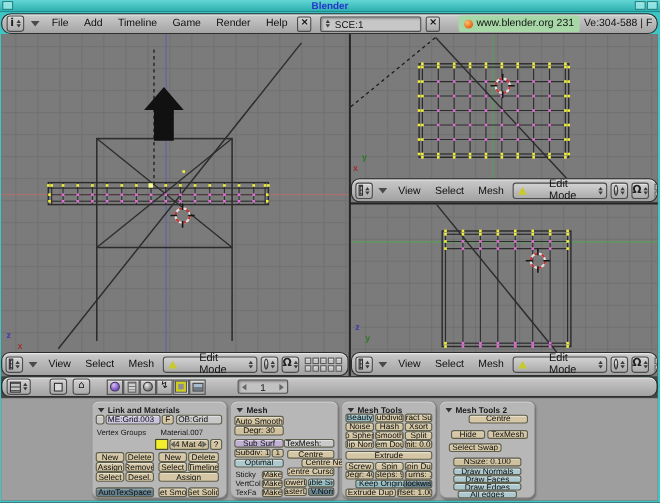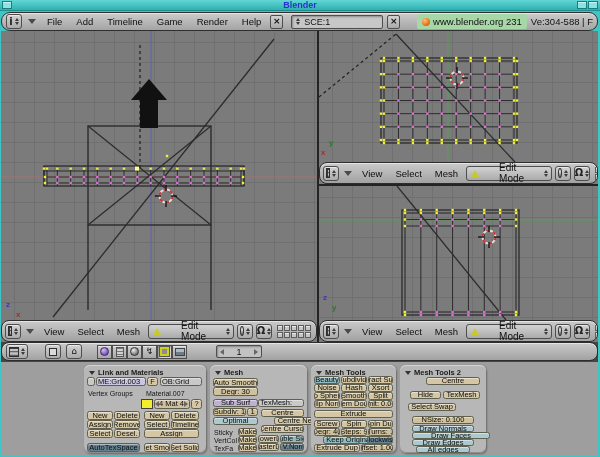--- a/index.html
+++ b/index.html
@@ -749,20 +749,20 @@
         <div class="ptitle">
             <span class="ptri"></span>
             <span>Mesh Tools 2</span>
           </div>
         <button class="b h8" style="left:26px;top:12px;width:54px">Centre</button>
         <button class="b h8" style="left:10px;top:26px;width:31px">Hide</button>
         <button class="b h8" style="left:43px;top:26px;width:37px">TexMesh</button>
         <button class="b h8" style="left:8px;top:38px;width:48px">Select Swap</button>
         <div class="b numf h8" style="left:12px;top:51px;width:62px">NSize: 0.100</div>
         <button class="b lteal h7" style="left:12px;top:60px;width:62px">Draw Normals</button>
-        <button class="b lteal h7" style="left:12px;top:67px;width:78px">Draw Faces</button>
+        <button class="b lteal h7" style="left:12px;top:67px;width:62px">Draw Faces</button>
         <button class="b lteal h7" style="left:12px;top:74px;width:62px">Draw Edges</button>
         <button class="b lteal h7" style="left:16px;top:81px;width:54px">All edges</button>
       </div>
 
     </div>
   </div>
 </div>
 
 </body></html>

